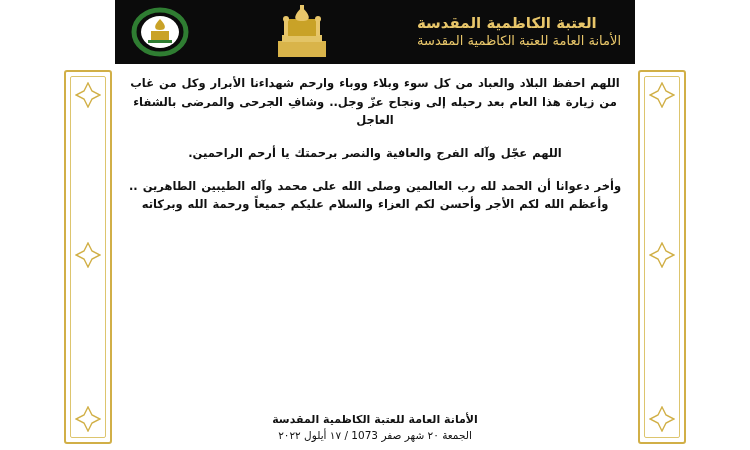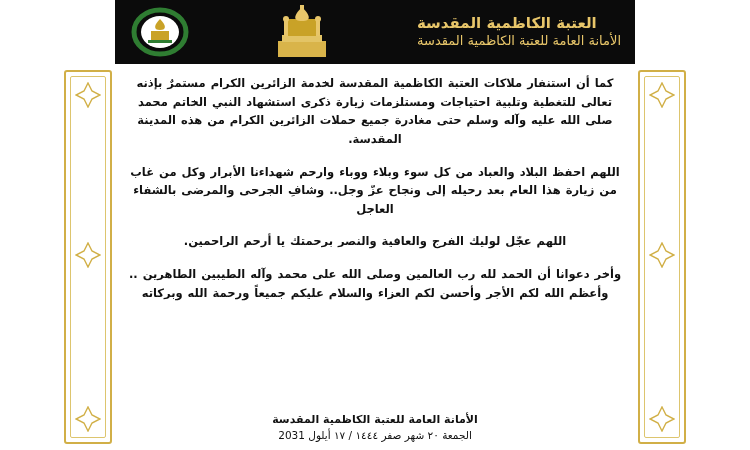--- a/index.html
+++ b/index.html
@@ -210,24 +210,23 @@
       <svg class="orn" style="top:170px" viewBox="0 0 26 26" aria-hidden="true">
         <path d="M13 1 L17 9 L25 13 L17 17 L13 25 L9 17 L1 13 L9 9 Z" fill="none" stroke="#c9a227" stroke-width="1.4"></path>
       </svg>
       <svg class="orn" style="bottom:10px" viewBox="0 0 26 26" aria-hidden="true">
         <path d="M13 1 L17 9 L25 13 L17 17 L13 25 L9 17 L1 13 L9 9 Z" fill="none" stroke="#c9a227" stroke-width="1.4"></path>
       </svg>
     </div>
   </div>
 
   <div class="content">
-    <p class="para">كما أن استنفار ملاكات العتبة الكاظمية المقدسة لخدمة الزائرين الكرام مستمرٌ بإذنه تعالى للتغطية وتلبية احتياجات ومستلزمات زيارة ذكرى استشهاد النبي الخاتم محمد صلى الله عليه وآله وسلم حتى مغادرة جميع حملات الزائرين الكرام من هذه المدينة المقدسة.</p>
     <p class="para">اللهم احفظ البلاد والعباد من كل سوء وبلاء ووباء وارحم شهداءنا الأبرار وكل من غاب من زيارة هذا العام بعد رحيله إلى ونجاح عزّ وجل.. وشافِ الجرحى والمرضى بالشفاء العاجل</p>
-    <p class="para">اللهم عجّل لوليك الفرج والعافية والنصر برحمتك يا أرحم الراحمين.</p>
+    <p class="para">اللهم عجّل وآله الفرج والعافية والنصر برحمتك يا أرحم الراحمين.</p>
     <p class="para">وأخر دعوانا أن الحمد لله رب العالمين وصلى الله على محمد وآله الطيبين الطاهرين .. وأعظم الله لكم الأجر وأحسن لكم العزاء والسلام عليكم جميعاً ورحمة الله وبركاته</p>
   </div>
 
   <div class="footer">
     <div class="org">الأمانة العامة للعتبة الكاظمية المقدسة</div>
-    <div class="date">الجمعة ٢٠ شهر صفر ١٤٤٤ / ١٧ أيلول 2031</div>
+    <div class="date">الجمعة ٢٠ شهر صفر 1073 / ١٧ أيلول ٢٠٢٢</div>
   </div>
 
 </div>
 
 </body></html>

